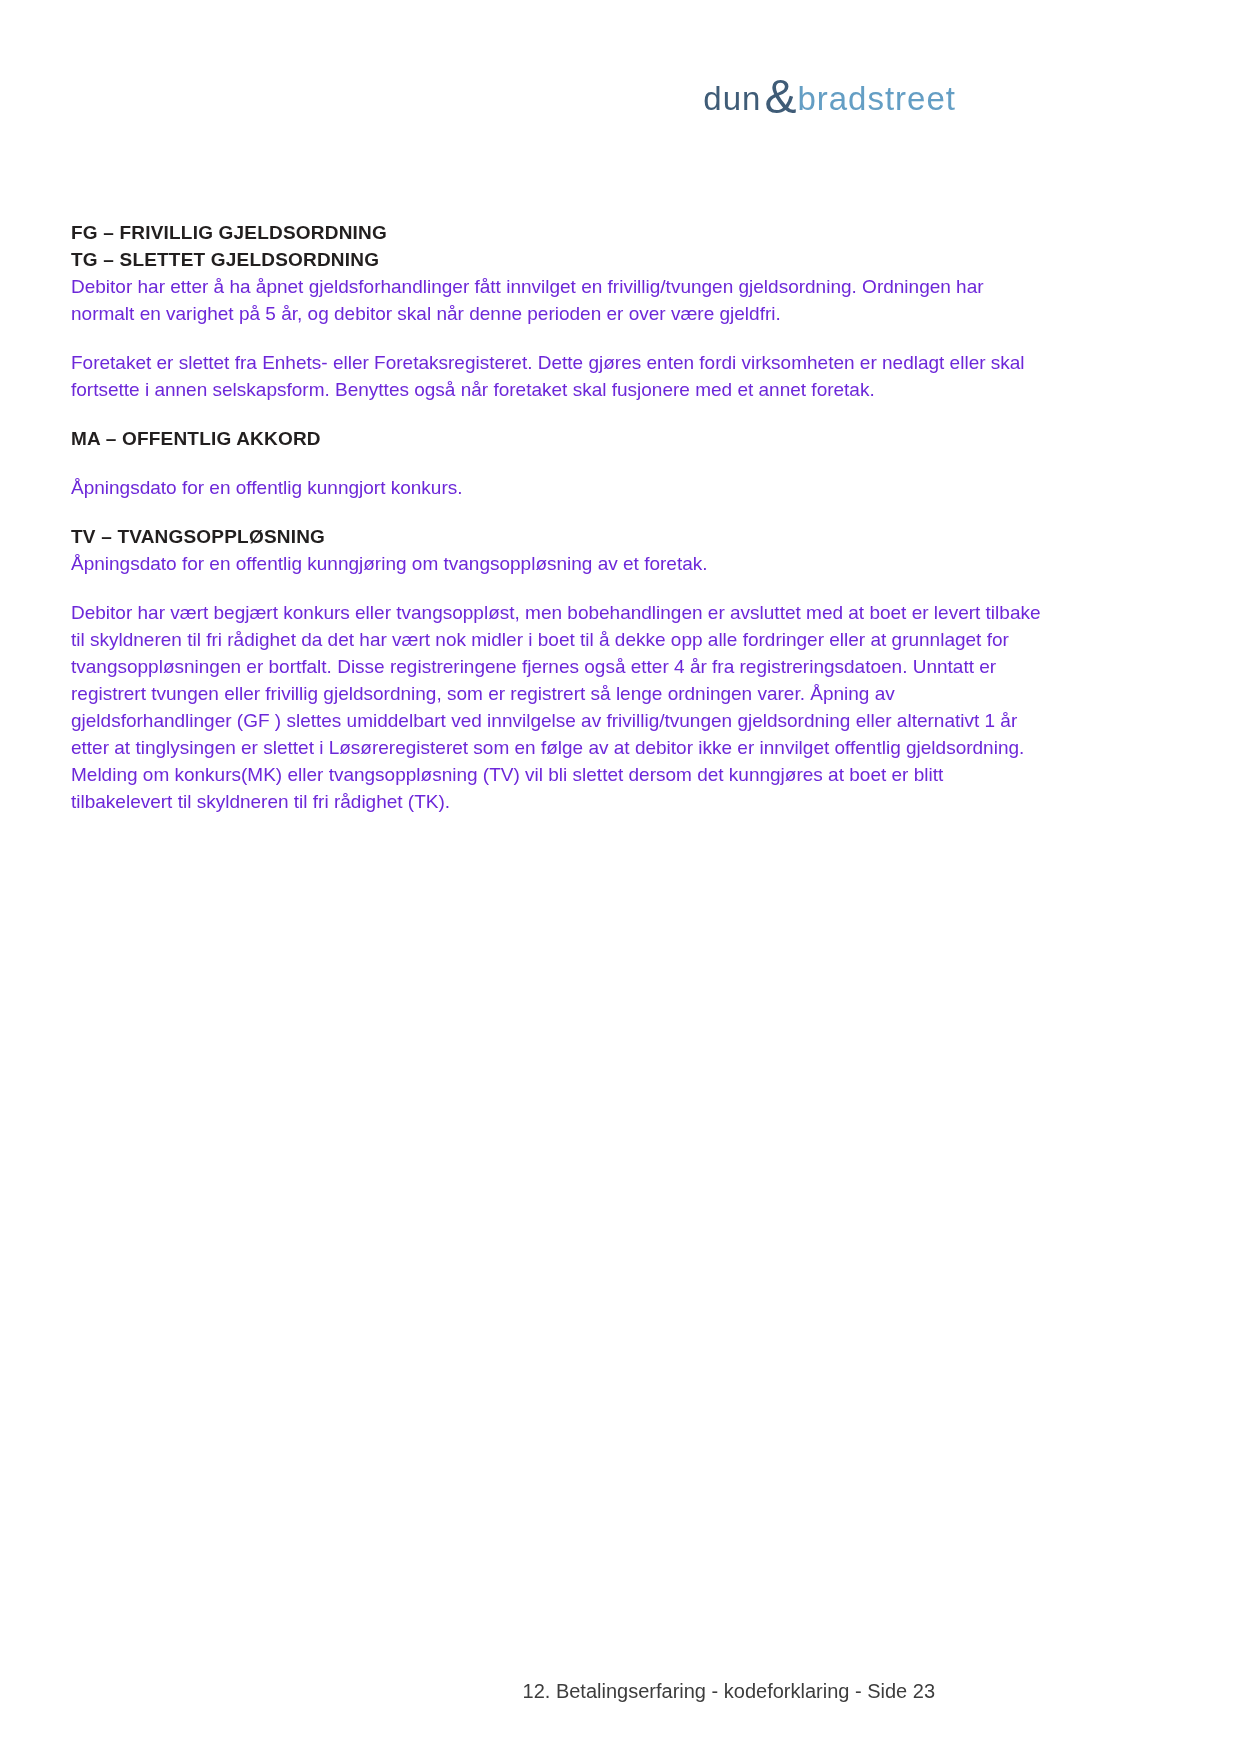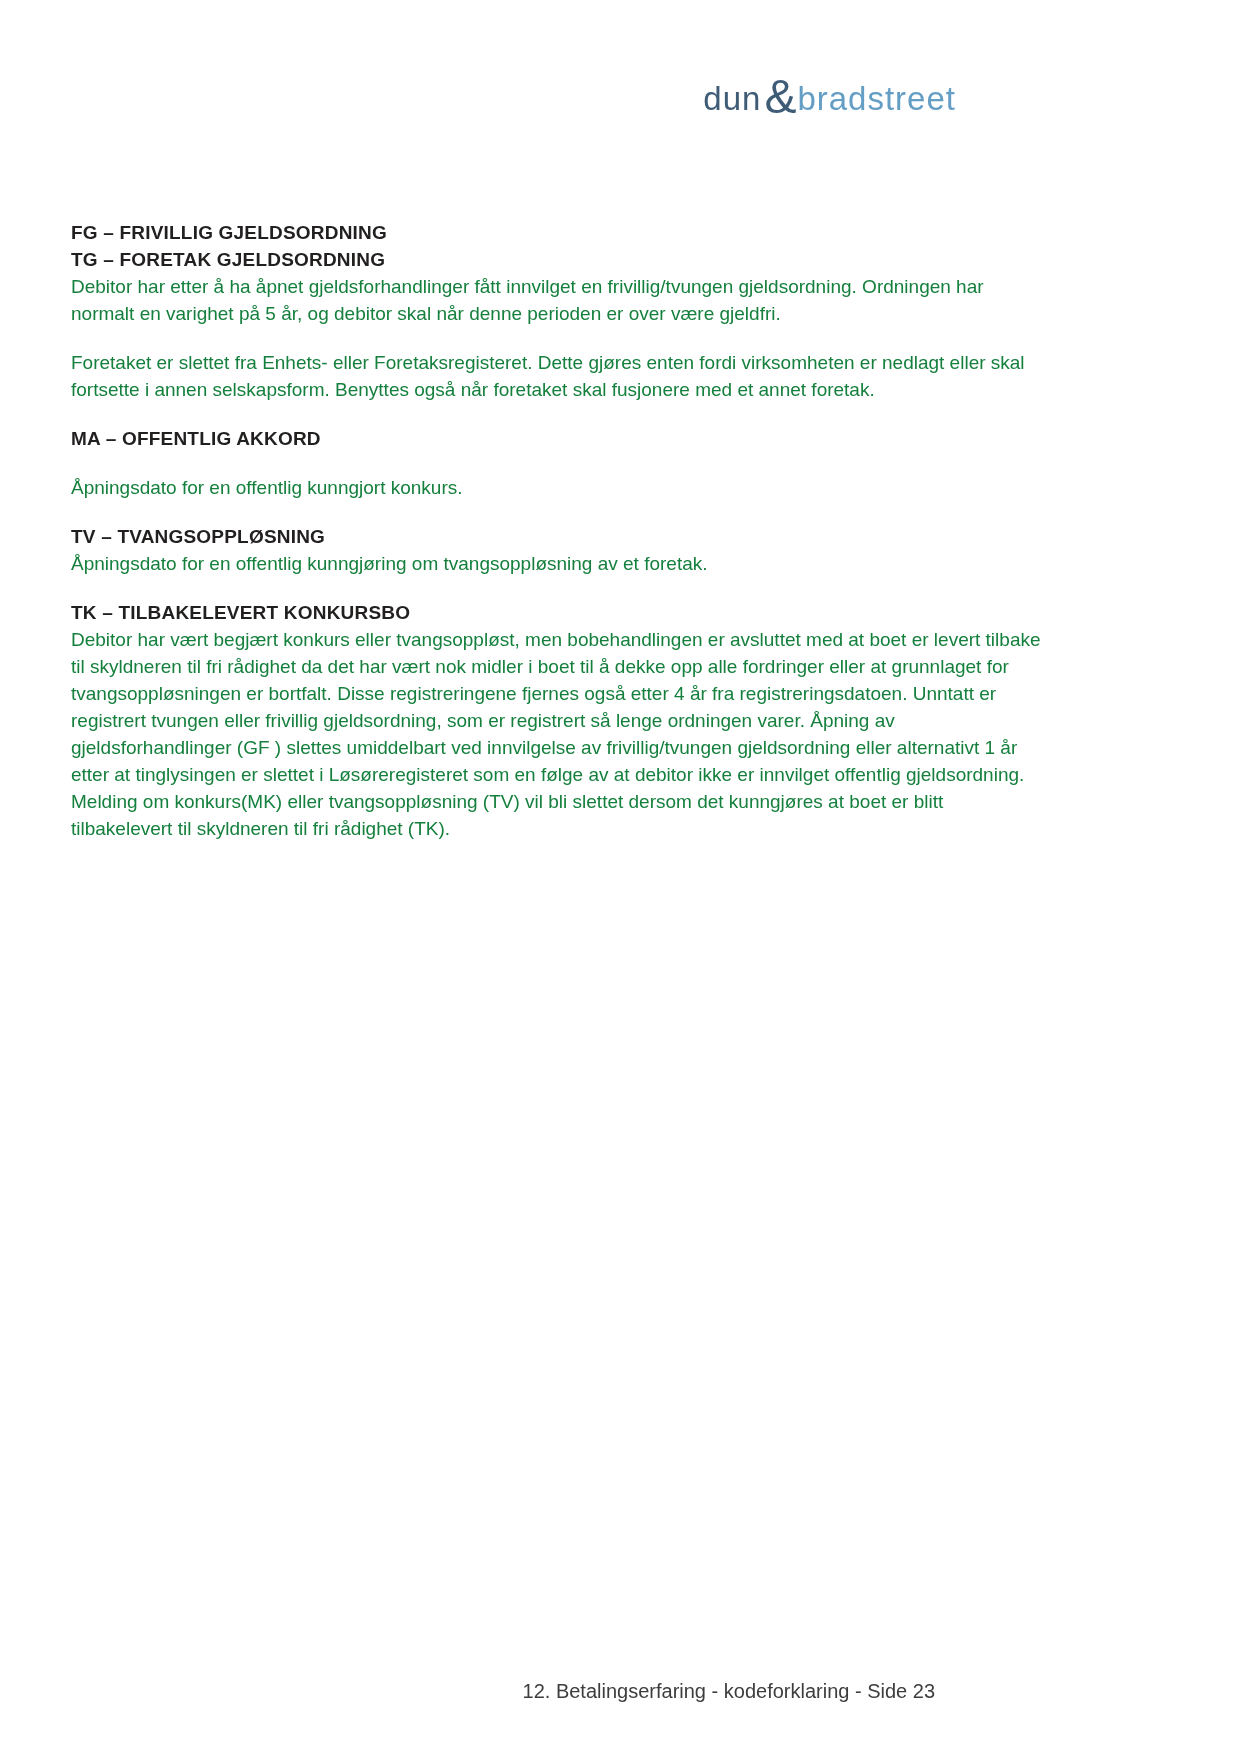--- a/index.html
+++ b/index.html
@@ -53,21 +53,21 @@
       font-size: 19px;
       line-height: 27px;
       font-weight: 700;
       color: #221F1F;
       letter-spacing: 0.2px;
     }
     .section-body {
       margin: 0;
       font-size: 19px;
       line-height: 27px;
-      color: #15803d;
+      color: #6d28d9;
     }
 
     
     .footer {
       position: absolute;
       top: 1679px;
       right: 200px;
       font-size: 20px;
       line-height: 24px;
       color: #3D3D3D;
@@ -82,21 +82,21 @@
   <div class="logo">
     <span class="logo-dun">dun</span>
     <span class="logo-amp">&amp;</span>
     <span class="logo-brad">bradstreet</span>
   </div>
 
   <div class="content">
 
     <div class="section">
       <h3 class="section-heading">FG – FRIVILLIG GJELDSORDNING</h3>
-      <h3 class="section-heading">TG – FORETAK GJELDSORDNING</h3>
+      <h3 class="section-heading">TG – SLETTET GJELDSORDNING</h3>
       <p class="section-body">Debitor har etter å ha åpnet gjeldsforhandlinger fått innvilget en frivillig/tvungen gjeldsordning. Ordningen har normalt en varighet på 5 år, og debitor skal når denne perioden er over være gjeldfri.</p>
     </div>
 
     <div class="section">
       <p class="section-body">Foretaket er slettet fra Enhets- eller Foretaksregisteret. Dette gjøres enten fordi virksomheten er nedlagt eller skal fortsette i annen selskapsform. Benyttes også når foretaket skal fusjonere med et annet foretak.</p>
     </div>
 
     <div class="section">
       <h3 class="section-heading">MA – OFFENTLIG AKKORD</h3>
     </div>
@@ -104,21 +104,20 @@
     <div class="section">
       <p class="section-body">Åpningsdato for en offentlig kunngjort konkurs.</p>
     </div>
 
     <div class="section">
       <h3 class="section-heading">TV – TVANGSOPPLØSNING</h3>
       <p class="section-body">Åpningsdato for en offentlig kunngjøring om tvangsoppløsning av et foretak.</p>
     </div>
 
     <div class="section">
-      <h3 class="section-heading">TK – TILBAKELEVERT KONKURSBO</h3>
       <p class="section-body">Debitor har vært begjært konkurs eller tvangsoppløst, men bobehandlingen er avsluttet med at boet er levert tilbake til skyldneren til fri rådighet da det har vært nok midler i boet til å dekke opp alle fordringer eller at grunnlaget for tvangsoppløsningen er bortfalt. Disse registreringene fjernes også etter 4 år fra registreringsdatoen. Unntatt er registrert tvungen eller frivillig gjeldsordning, som er registrert så lenge ordningen varer. Åpning av gjeldsforhandlinger (GF ) slettes umiddelbart ved innvilgelse av frivillig/tvungen gjeldsordning eller alternativt 1 år etter at tinglysingen er slettet i Løsøreregisteret som en følge av at debitor ikke er innvilget offentlig gjeldsordning. Melding om konkurs(MK) eller tvangsoppløsning (TV) vil bli slettet dersom det kunngjøres at boet er blitt tilbakelevert til skyldneren til fri rådighet (TK).</p>
     </div>
 
   </div>
 
   <div class="footer">12. Betalingserfaring - kodeforklaring - Side 23</div>
 
 </div>
 
 </body></html>

